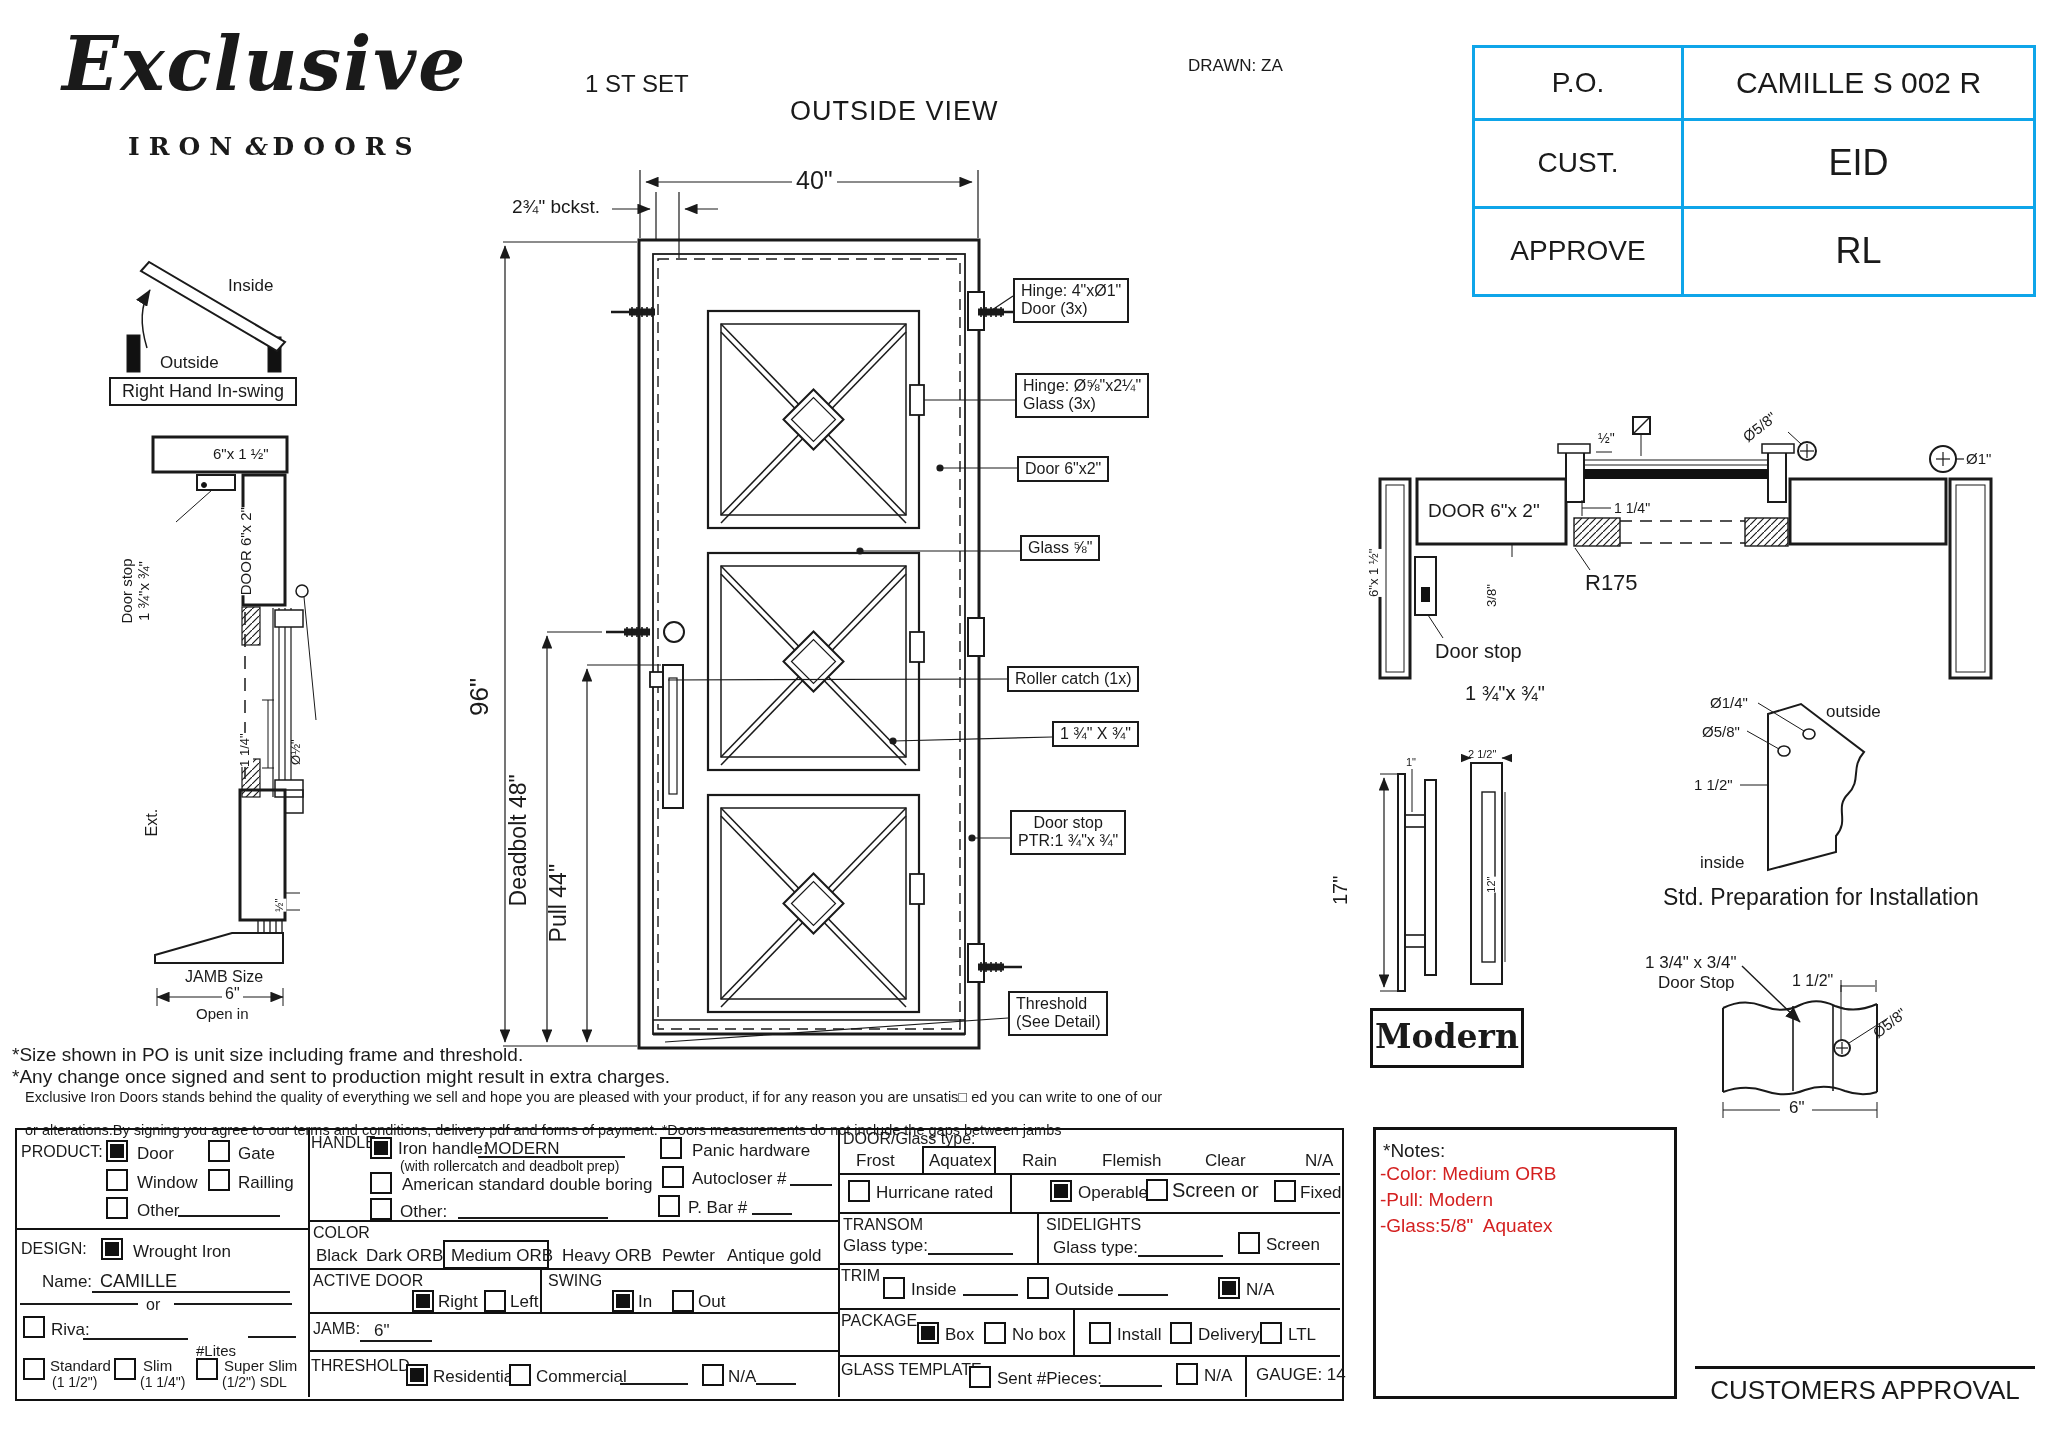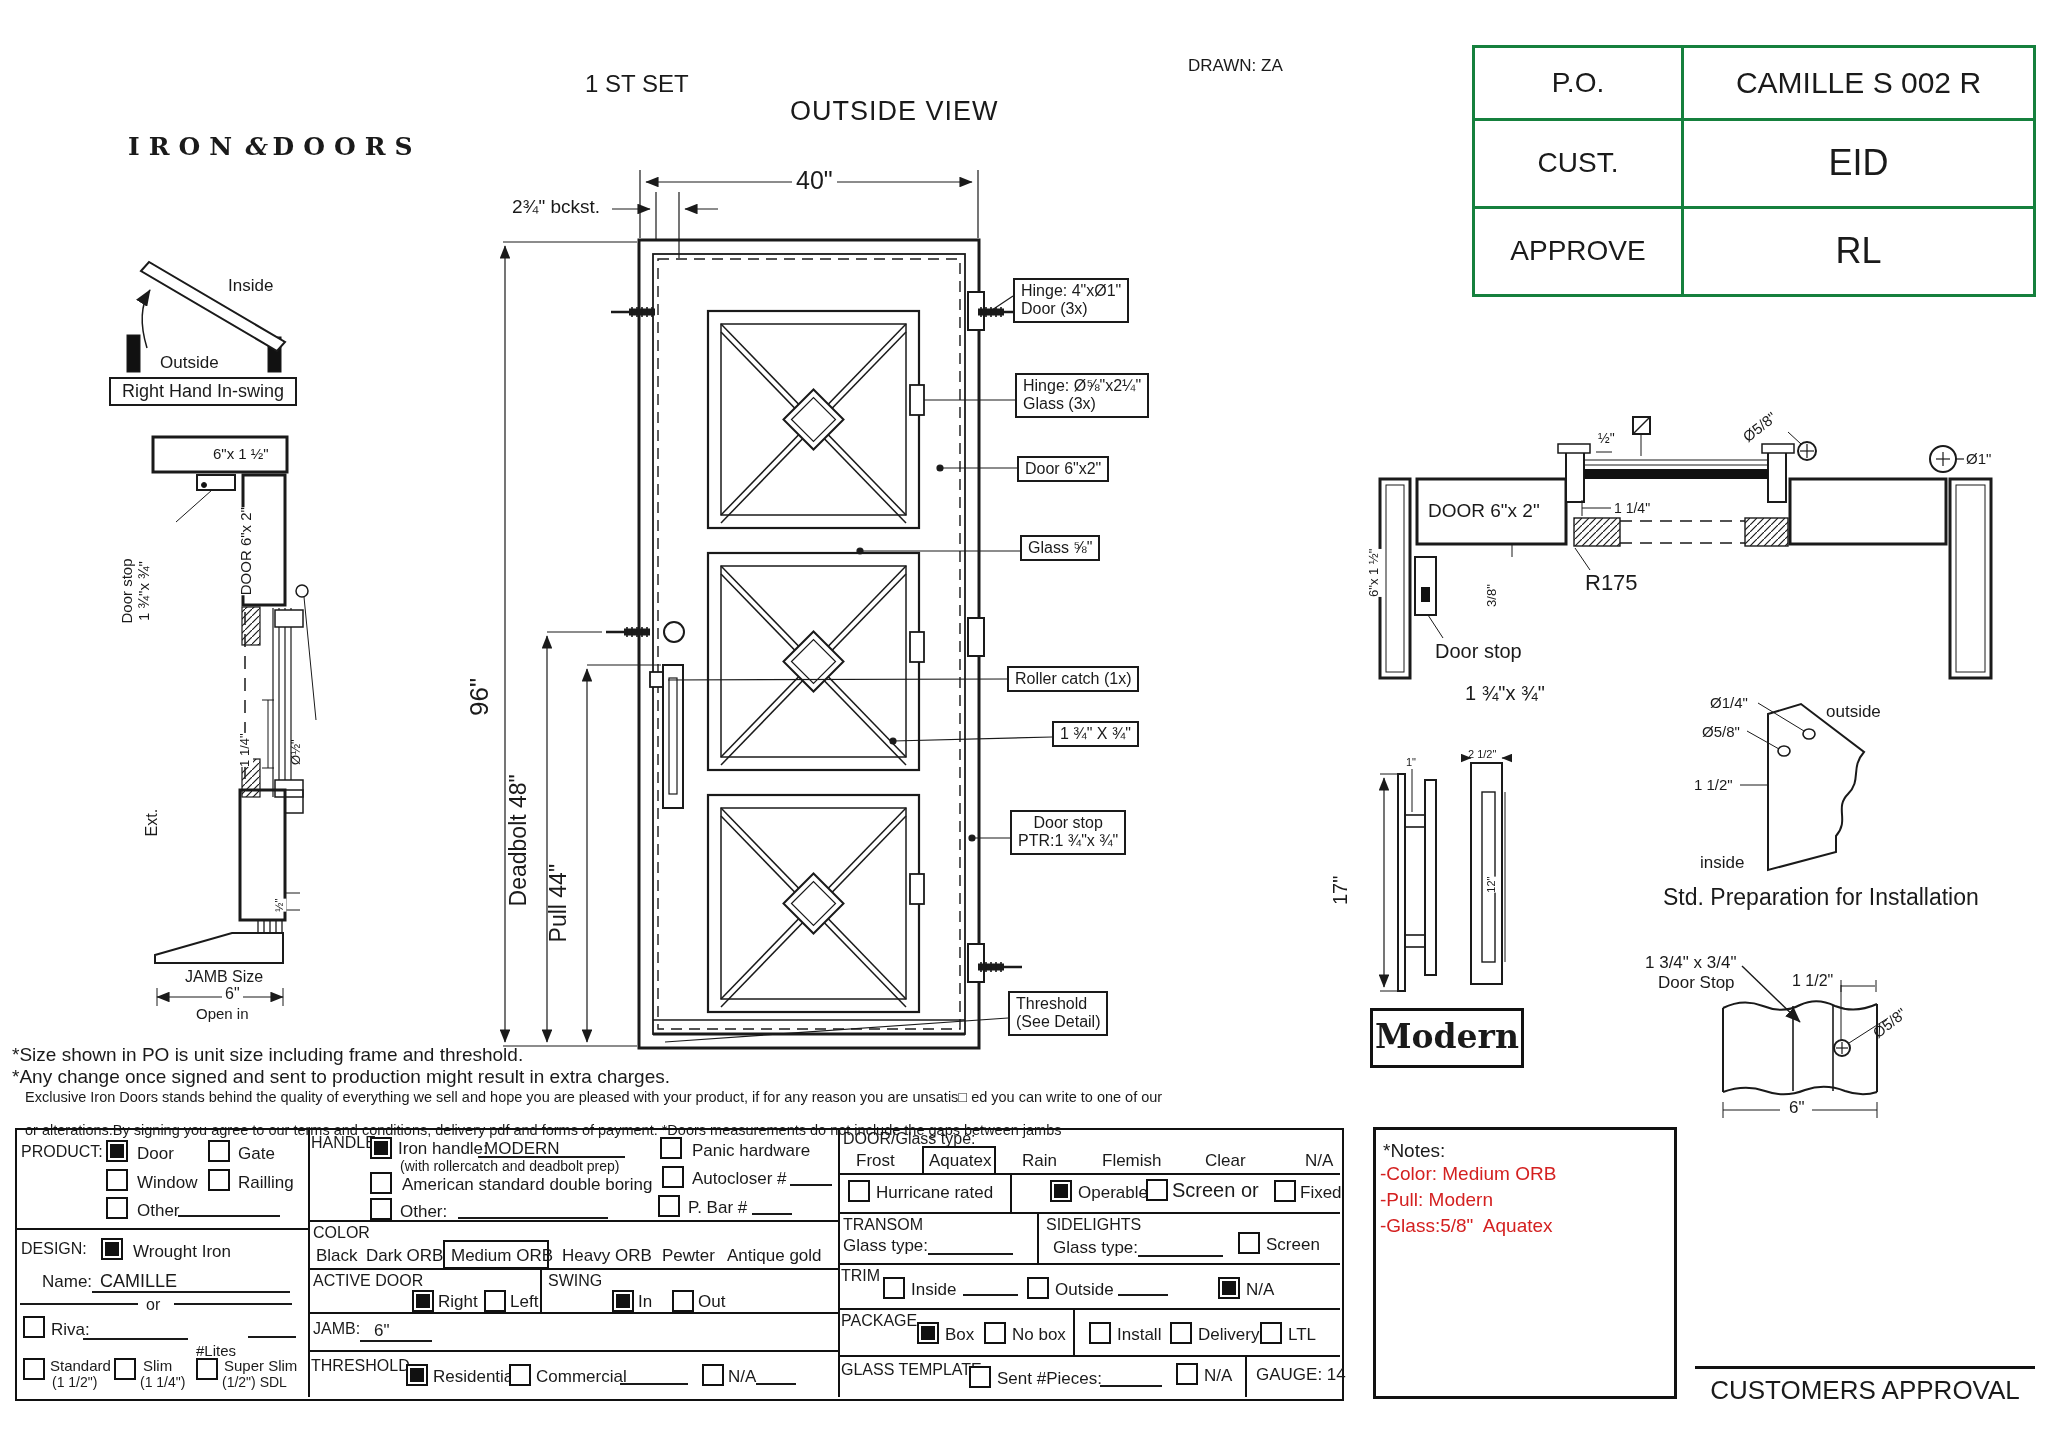--- a/index.html
+++ b/index.html
@@ -14,21 +14,21 @@
   .r38{transform:rotate(-38deg);transform-origin:0 100%;}
   .ul{position:absolute;border-bottom:2px solid #1a1a1a;height:0;}
   .cb{position:absolute;width:18px;height:18px;border:2.5px solid #111;background:#fff;}
   .cb.checked::after{content:"";position:absolute;inset:2px;background:#111;}
   .sect{font-size:16px;}
   .vline{position:absolute;width:0;border-left:2.5px solid #111;}
   .hline{position:absolute;height:0;border-top:2.5px solid #111;}
   .logo-script{font-family:"DejaVu Serif",serif;font-style:italic;font-weight:700;font-size:74px;letter-spacing:2px;}
   .logo-sub{font-family:"DejaVu Serif",serif;font-size:25px;letter-spacing:9px;font-weight:600;}
   table.appr{position:absolute;border-collapse:collapse;}
-  table.appr td{border:3px solid #15803d;text-align:center;vertical-align:middle;}
+  table.appr td{border:3px solid #0ea5e9;text-align:center;vertical-align:middle;}
   .red{color:#d42020;}
 </style>
 </head>
 <body>
 
 <div id="root">
 
 <svg class="overlay" width="2048" height="1442" viewBox="0 0 2048 1442">
   <defs>
     <marker id="arr" viewBox="0 0 10 8" refX="9.5" refY="4" markerWidth="11" markerHeight="9" orient="auto-start-reverse">
@@ -241,20 +241,21 @@
     <line x1="1836" y1="1048" x2="1848" y2="1048" stroke-width="1.2"></line>
     <line x1="1849" y1="1043" x2="1888" y2="1018" stroke-width="1"></line>
     <line x1="1742" y1="966" x2="1800" y2="1022" stroke-width="1.4" marker-end="url(#arr)"></line>
     <line x1="1723" y1="1110" x2="1780" y2="1110" stroke-width="1.2"></line>
     <line x1="1812" y1="1110" x2="1877" y2="1110" stroke-width="1.2"></line>
     <line x1="1723" y1="1102" x2="1723" y2="1118" stroke-width="1"></line>
     <line x1="1877" y1="1102" x2="1877" y2="1118" stroke-width="1"></line>
   </g>
 </svg>
 
+<div class="lbl logo-script" style="left:62px;top:22px;">Exclusive</div>
 <div class="abs" style="left:128px;top:132px;">
   <span class="logo-sub">IRON</span>
   <span class="logo-sub" style="font-style:italic;letter-spacing:0;">&amp;</span>
   <span class="logo-sub">DOORS</span>
 </div>
 <div class="lbl" style="left:585px;top:70px;font-size:24px;">1 ST SET</div>
 <div class="lbl" style="left:790px;top:96px;font-size:27px;letter-spacing:1px;">OUTSIDE VIEW</div>
 <div class="lbl" style="left:1188px;top:56px;font-size:17px;">DRAWN: ZA</div>
 
 <table class="appr" style="left:1472px;top:45px;width:564px;height:252px;">

